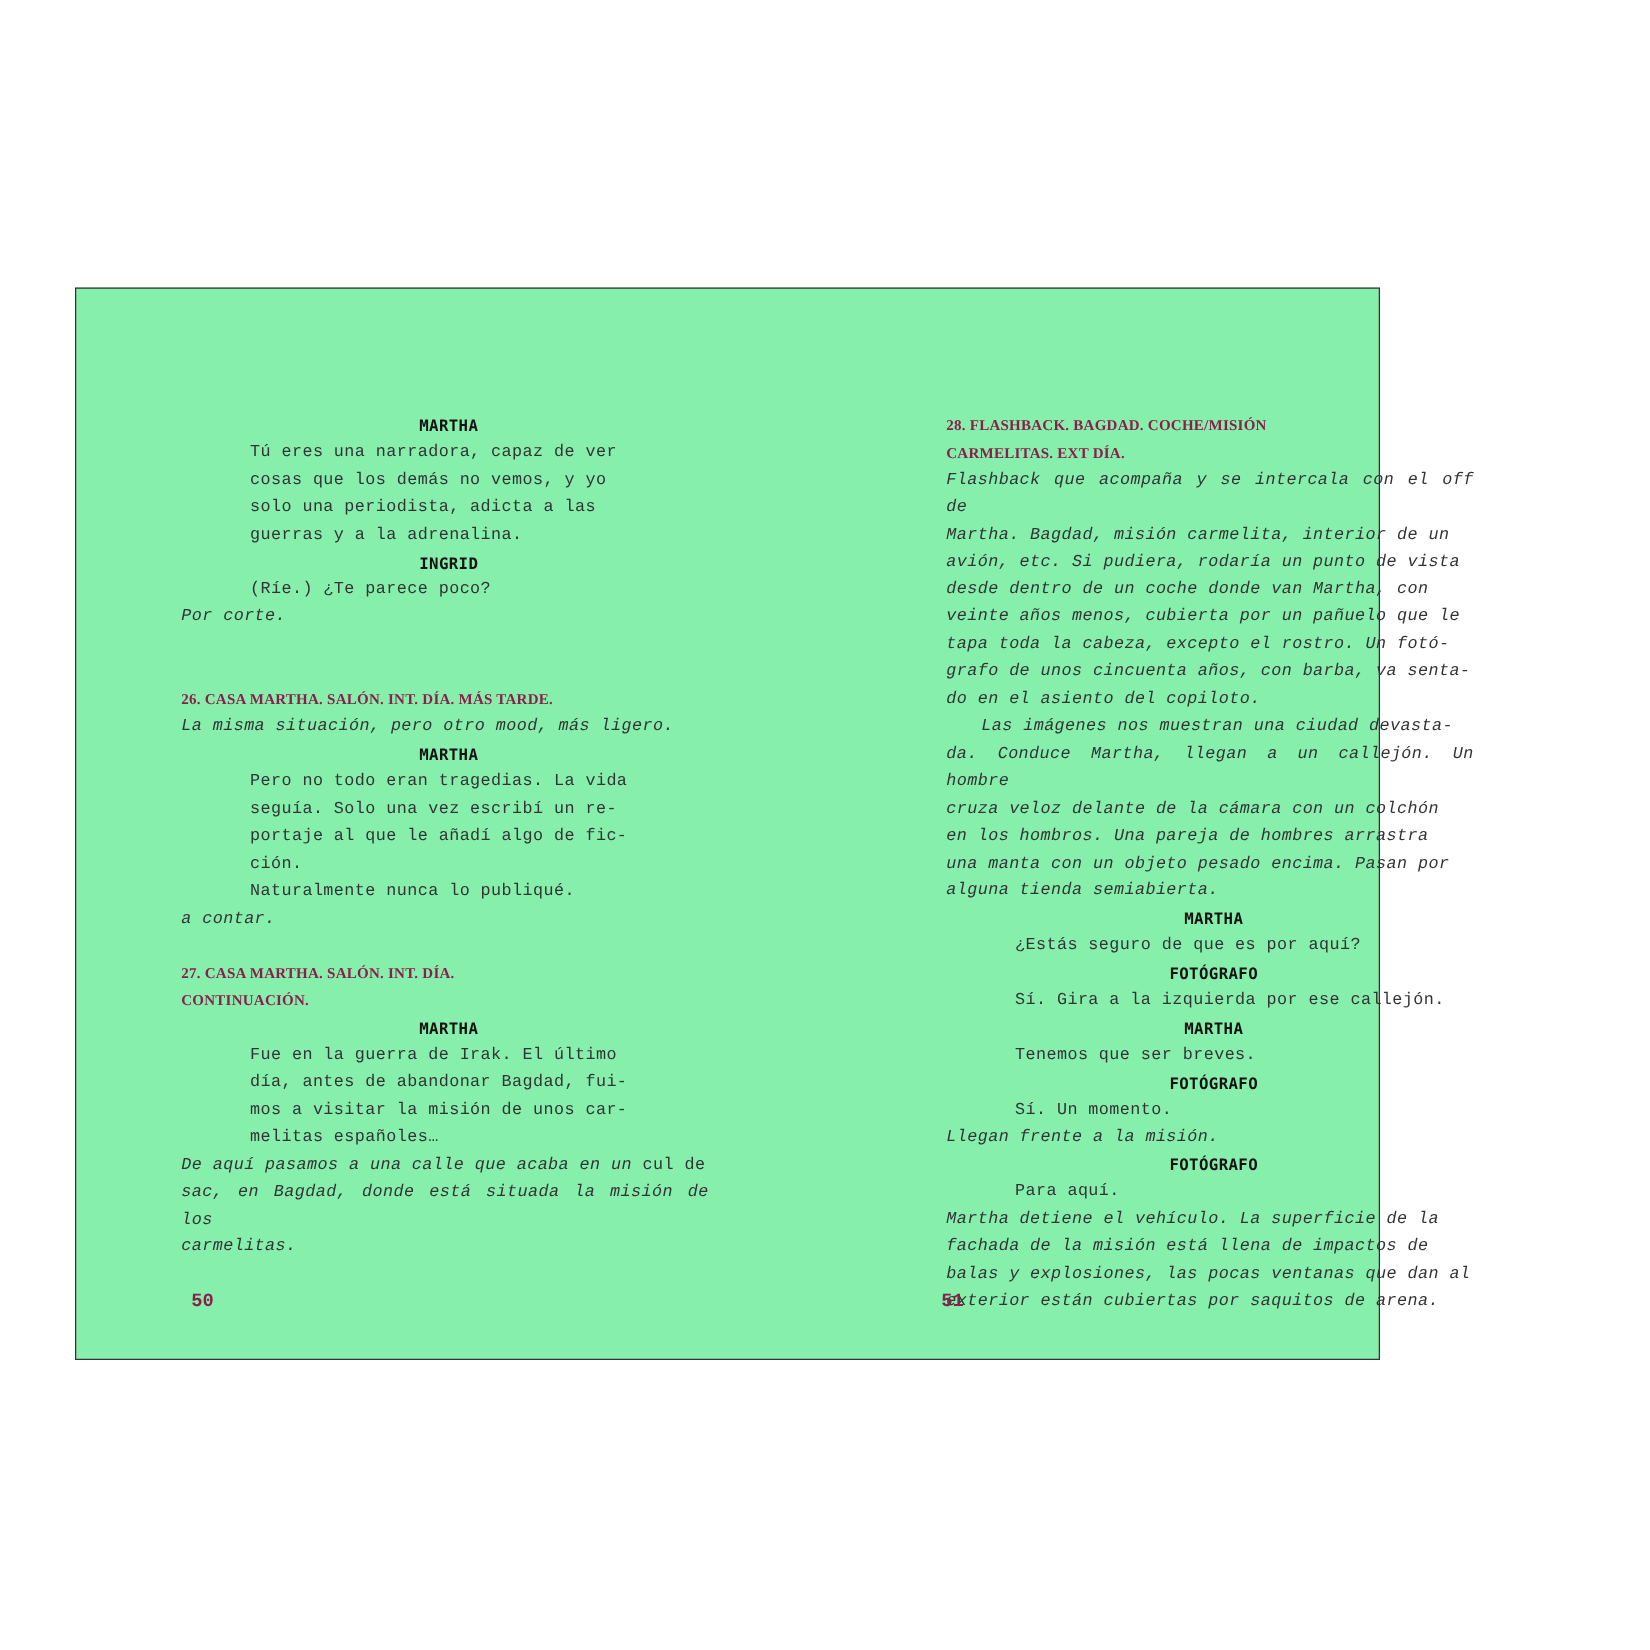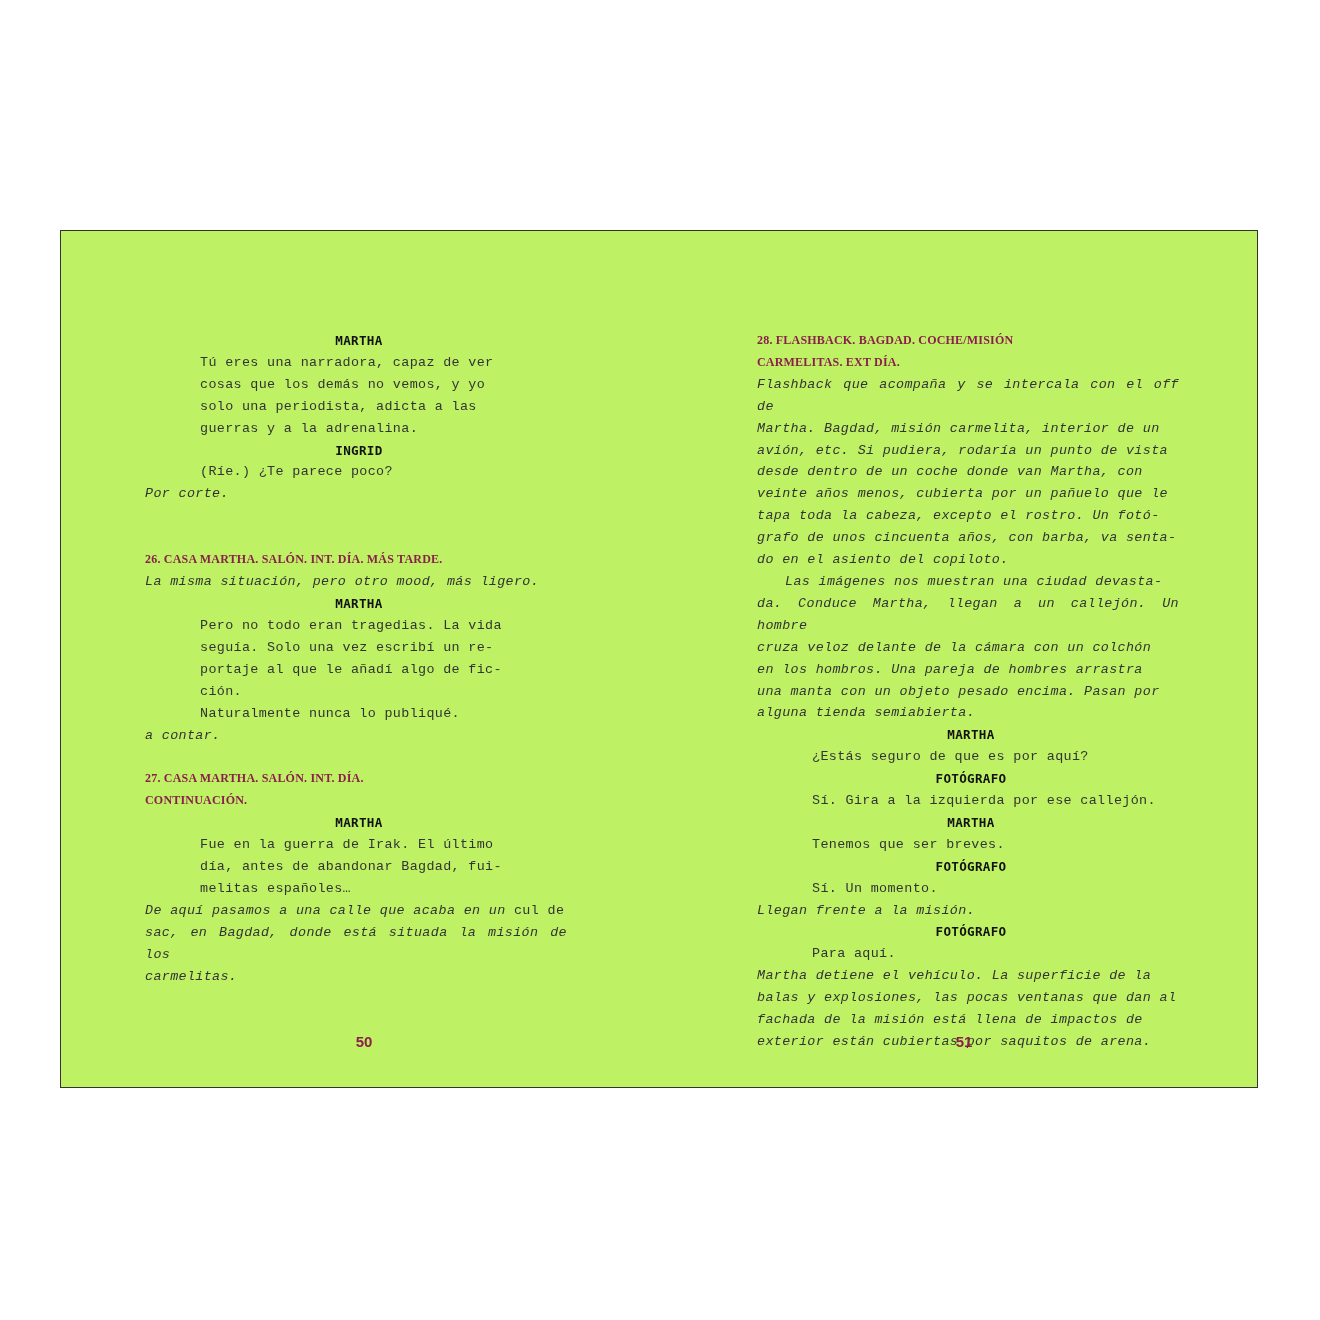--- a/index.html
+++ b/index.html
@@ -1,19 +1,19 @@
 <!DOCTYPE html>
 <html><head>
   <meta charset="utf-8">
   <style>
     html, body { margin: 0; padding: 0; background: #ffffff; }
     body { width: 1320px; height: 1320px; position: relative; overflow: hidden; }
     .spread {
-      position: absolute; left: 60px; top: 230px; width: 1198px; height: 858px;
-      border: 1px solid #333333; background: #bef264; box-sizing: border-box;
+      position: absolute; left: 60px; top: 230px; width: 1044px; height: 858px;
+      border: 1px solid #333333; background: #86efac; box-sizing: border-box;
     }
     .page { position: absolute; top: 0; height: 100%; }
     .page-left { left: 84px; width: 422px; }
     .page-right { left: 696px; width: 422px; }
     .content { position: absolute; top: 99px; left: 0; width: 100%; }
     .mono {
       font-family: "Liberation Mono", "DejaVu Sans Mono", monospace;
       font-size: 13.4px; line-height: 21.9px; color: #333333;
       letter-spacing: 0.35px;
     }
@@ -25,22 +25,22 @@
     .dlg-short { padding-left: 55px; }
     .action { font-style: italic; text-align: justify; text-align-last: left; }
     .upright { font-style: normal; }
     .heading {
       font-family: "Liberation Serif", "DejaVu Serif", serif;
       font-weight: bold; color: #8a1f4c; font-size: 12px; line-height: 21.9px;
       letter-spacing: 0.2px; text-transform: uppercase;
     }
     .gap { height: 22px; }
     .pagenum {
-      position: absolute; top: 802px; width: 100%; text-align: center;
-      font-family: Liberation Sans, sans-serif; font-weight: bold;
+      position: absolute; top: 802px; width: 100%; 
+      font-family: Liberation Mono, monospace; font-weight: bold;
       color: #8a1f4c; font-size: 15px;
     }
     .page-left .pagenum { left: 8px; }
     .page-right .pagenum { left: -4px; }
   </style>
 </head>
 <body>
 
 <div class="spread">
 
@@ -77,20 +77,21 @@
       <div class="gap"></div>
 
       <div class="heading">
         <div>27. CASA MARTHA. SALÓN. INT. DÍA.</div>
         <div>CONTINUACIÓN.</div>
       </div>
       <div class="char">MARTHA</div>
       <div class="dlg-short">
         <div>Fue en la guerra de Irak. El último</div>
         <div>día, antes de abandonar Bagdad, fui-</div>
+        <div>mos a visitar la misión de unos car-</div>
         <div>melitas españoles…</div>
       </div>
       <div class="action">
         <div><span>De aquí pasamos a una calle que acaba en un </span><span class="upright">cul de</span></div>
         <div>sac, en Bagdad, donde está situada la misión de los</div>
         <div>carmelitas.</div>
       </div>
     </div>
     <div class="pagenum">50</div>
   </div>
@@ -125,21 +126,21 @@
       <div class="dlg-short">Sí. Gira a la izquierda por ese callejón.</div>
       <div class="char">MARTHA</div>
       <div class="dlg-short">Tenemos que ser breves.</div>
       <div class="char">FOTÓGRAFO</div>
       <div class="dlg-short">Sí. Un momento.</div>
       <div class="action">Llegan frente a la misión.</div>
       <div class="char">FOTÓGRAFO</div>
       <div class="dlg-short">Para aquí.</div>
       <div class="action">
         <div>Martha detiene el vehículo. La superficie de la</div>
+        <div>fachada de la misión está llena de impactos de</div>
         <div>balas y explosiones, las pocas ventanas que dan al</div>
-        <div>fachada de la misión está llena de impactos de</div>
         <div>exterior están cubiertas por saquitos de arena.</div>
       </div>
     </div>
     <div class="pagenum">51</div>
   </div>
 
 </div>
 
 </body></html>

